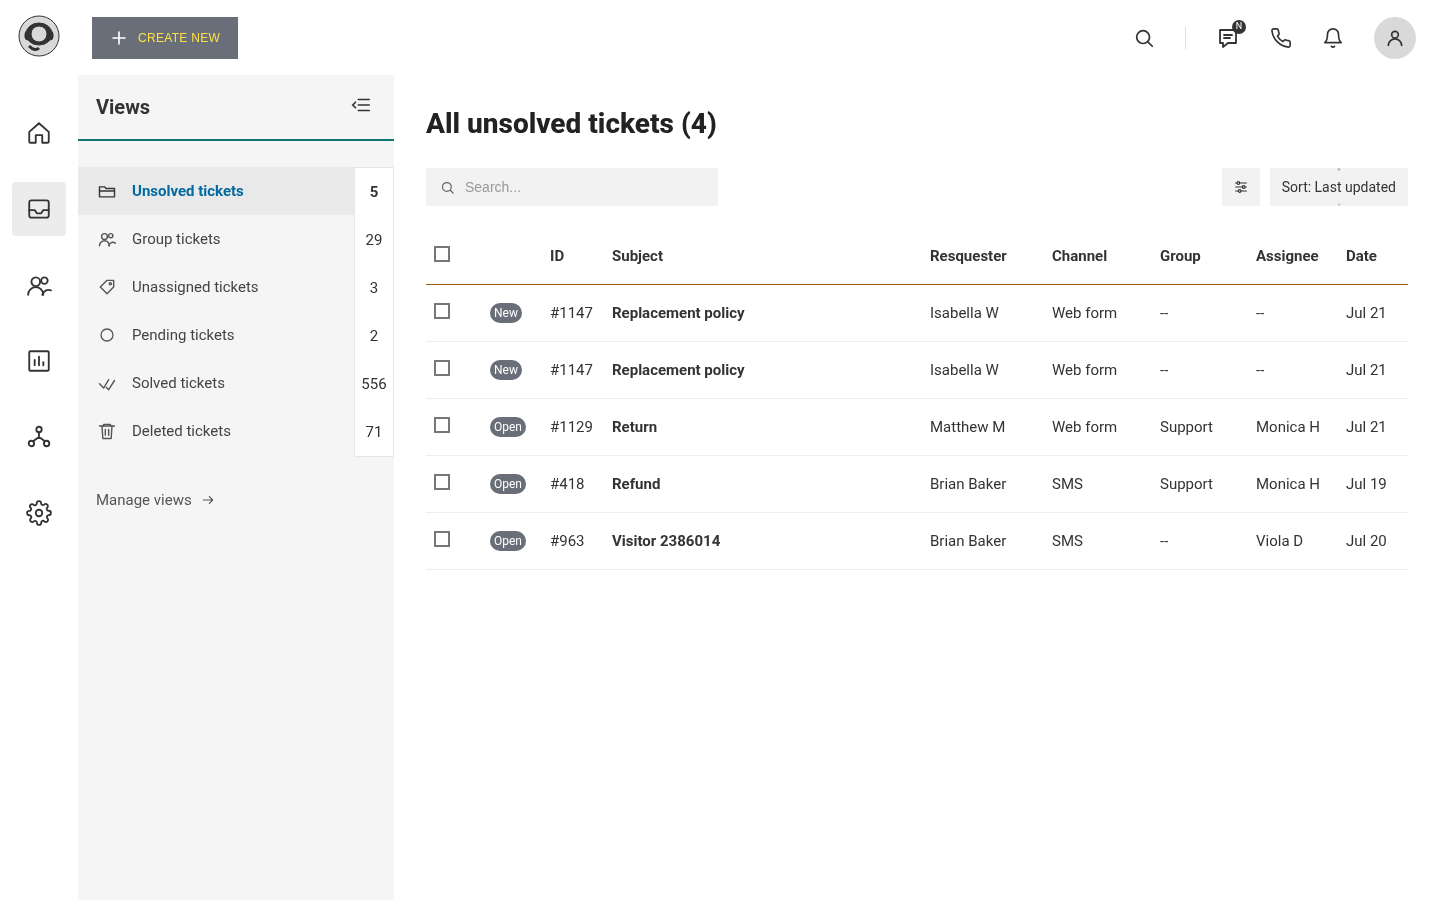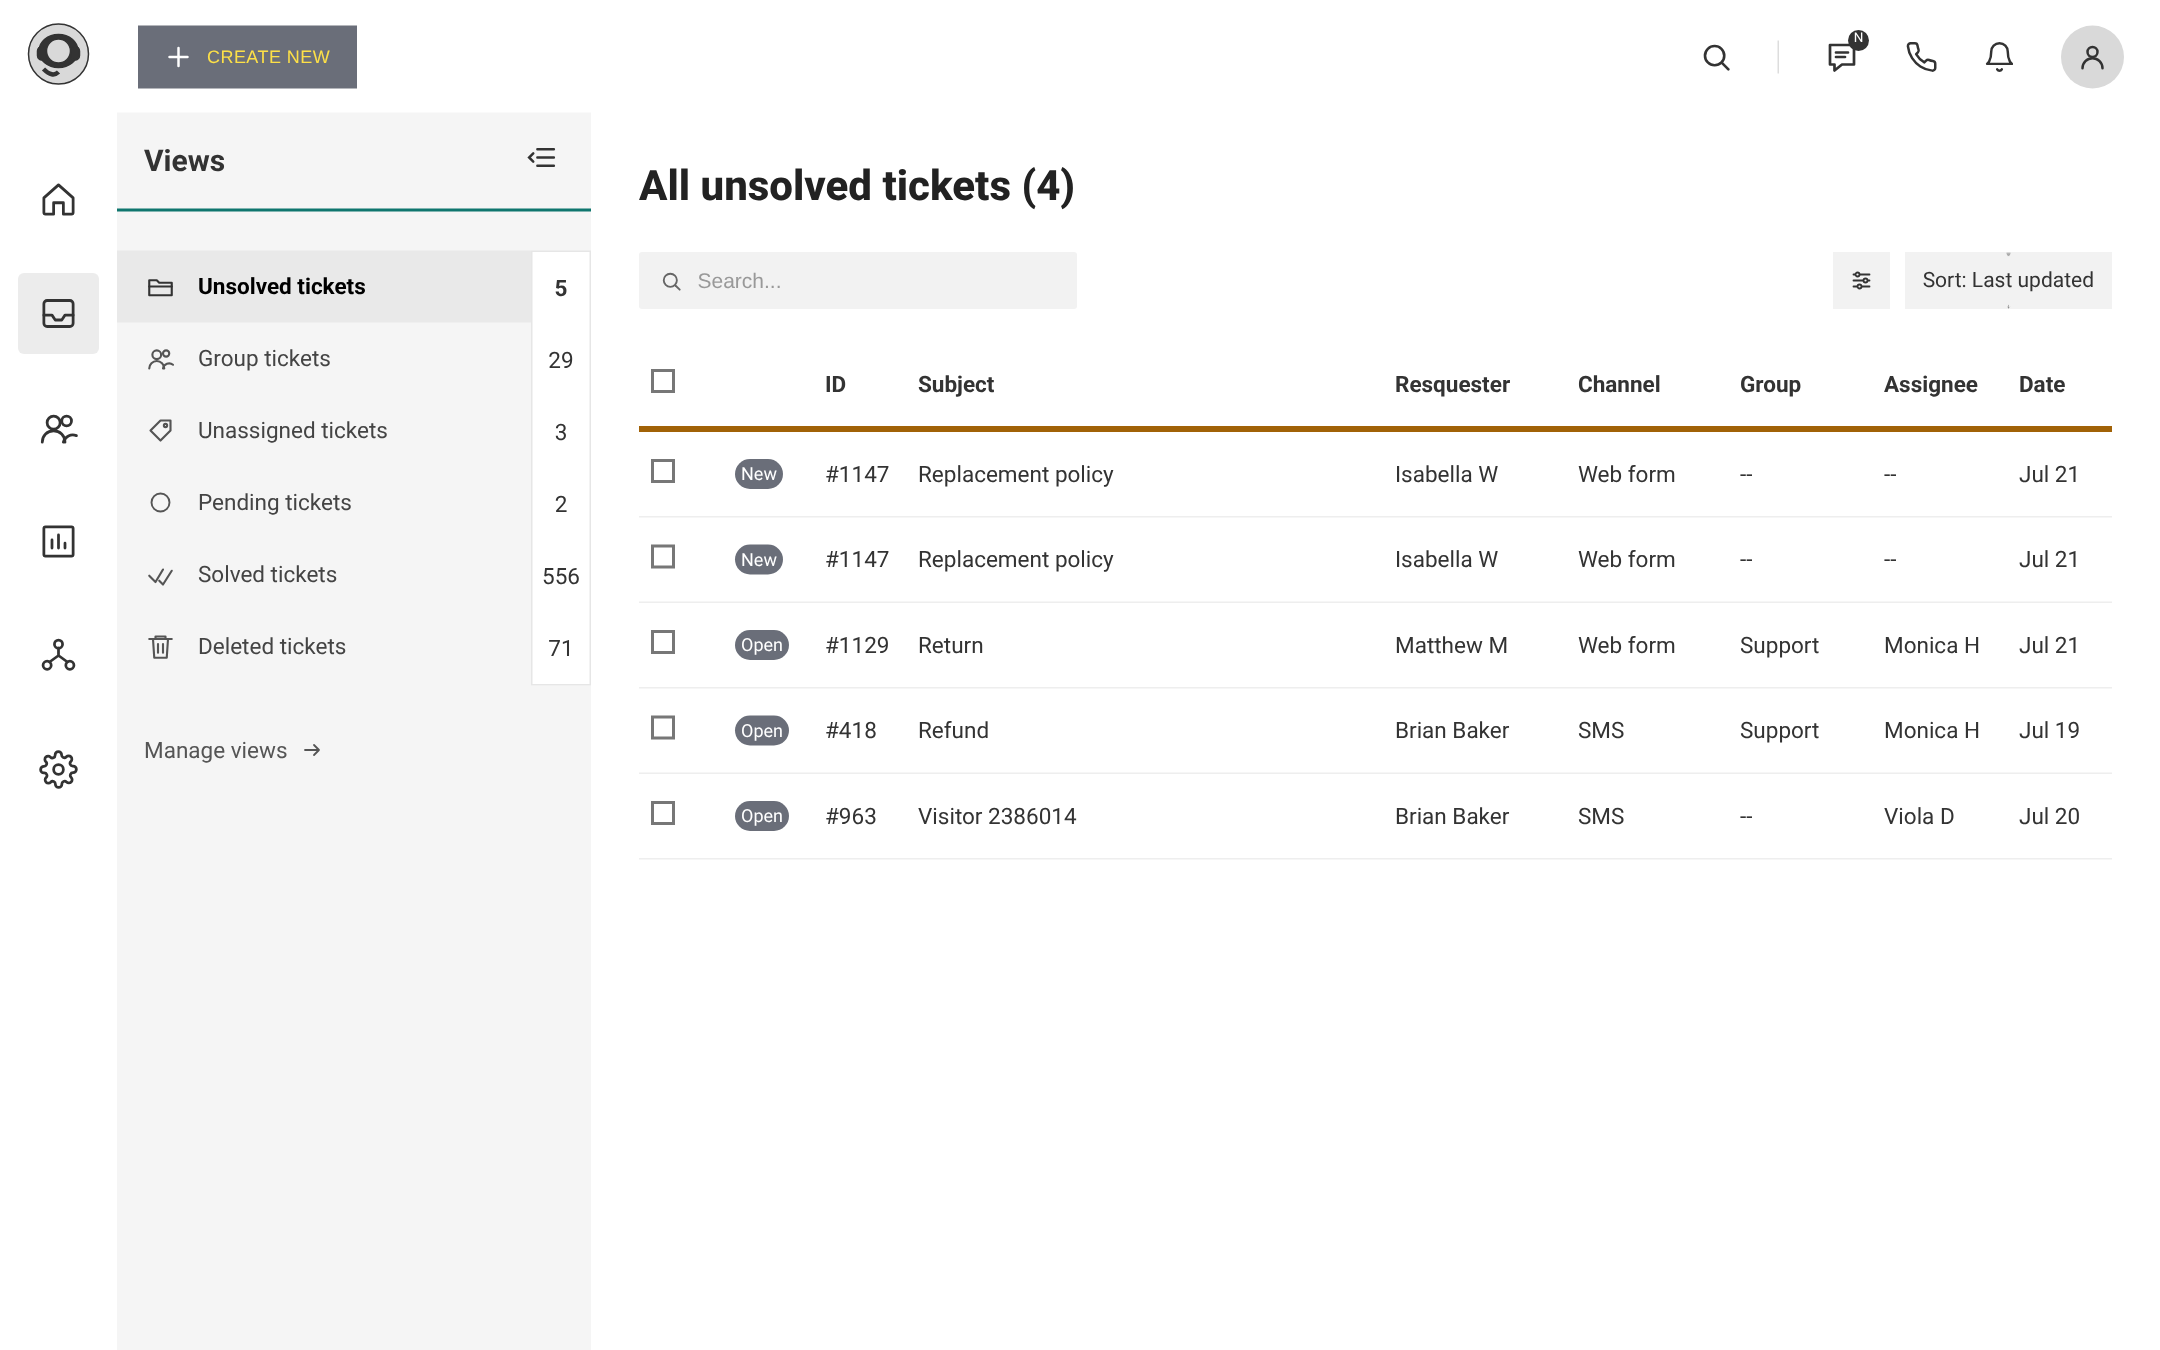--- a/index.html
+++ b/index.html
@@ -34,39 +34,39 @@
   
   .views { width: 316px; flex: 0 0 316px; background: #f5f5f5; display: flex; flex-direction: column; }
   .views-header { height: 66px; display: flex; align-items: center; justify-content: space-between; padding: 0 22px 0 18px; border-bottom: 2px solid #0f766e; }
   .views-header h2 { font-size: 20px; font-weight: 700; color: #333; }
   .views-list { position: relative; padding-top: 26px; }
   .counts-col { position: absolute; right: 0; top: 26px; width: 40px; background: #fff; border: 1px solid #e6e6e6; }
   .counts-col .count-cell { height: 48px; display: flex; align-items: center; justify-content: center; font-size: 15px; color: #333; }
   .counts-col .count-cell:first-child { font-weight: 700; }
   .view-item { height: 48px; display: flex; align-items: center; gap: 14px; padding: 0 52px 0 18px; font-size: 15px; color: #444; cursor: pointer; }
   .view-item .vicon { width: 22px; display:flex; align-items:center; justify-content:center; }
-  .view-item.active { background: #e9e9e9; font-weight: 700; color: #000000; }
+  .view-item.active { background: #e9e9e9; font-weight: 700; color: #0369a1; }
   .manage-link { margin: 36px 0 0 18px; display: flex; align-items: center; gap: 8px; font-size: 15px; color: #555; cursor: pointer; }
 
   
   .main { flex: 1; padding: 32px 32px 0 32px; overflow: auto; }
   .page-title { font-size: 28px; font-weight: 800; color: #222; margin-bottom: 28px; }
   .toolbar { display: flex; align-items: center; gap: 10px; margin-bottom: 28px; }
   .search-box { width: 292px; height: 38px; background: #f2f2f2; display: flex; align-items: center; gap: 10px; padding: 0 14px; border-radius: 2px; }
   .search-box input { border: none; background: transparent; outline: none; font-size: 14px; color: #444; flex: 1; }
   .search-box input::placeholder { color: #999; }
   .toolbar .grow { flex: 1; }
   .tool-btn { height: 38px; background: #f2f2f2; display: flex; align-items: center; justify-content: center; padding: 0 12px; gap: 8px; font-size: 14px; color: #333; cursor: pointer; flex-direction: column; }
   .tool-btn.icon-only { width: 38px; padding: 0; }
 
   
   table { width: 100%; border-collapse: collapse; }
-  thead th { text-align: left; font-size: 15px; font-weight: 700; color: #333; padding: 12px 8px 18px; border-bottom: 4px solid #a16207; }
+  thead th { text-align: left; font-size: 15px; font-weight: 700; color: #333; padding: 12px 8px 18px; border-bottom: 1px solid #a16207; }
   tbody td { font-size: 15px; color: #333; padding: 18px 8px; border-bottom: 1px solid #eee; vertical-align: middle; }
-  tbody td.subject { font-weight: 400; }
+  tbody td.subject { font-weight: 700; }
   .chk { width: 16px; height: 16px; border: 2px solid #777; display: inline-block; cursor: pointer; }
   .status-pill { display: inline-block; background: #6a6e79; color: #fff; font-size: 12px; padding: 3px 4px; border-radius: 12px; }
   col.c-chk { width: 56px; }
   col.c-status { width: 60px; }
   col.c-id { width: 62px; }
   col.c-subject { width: auto; }
   col.c-req { width: 122px; }
   col.c-channel { width: 108px; }
   col.c-group { width: 96px; }
   col.c-assignee { width: 90px; }

